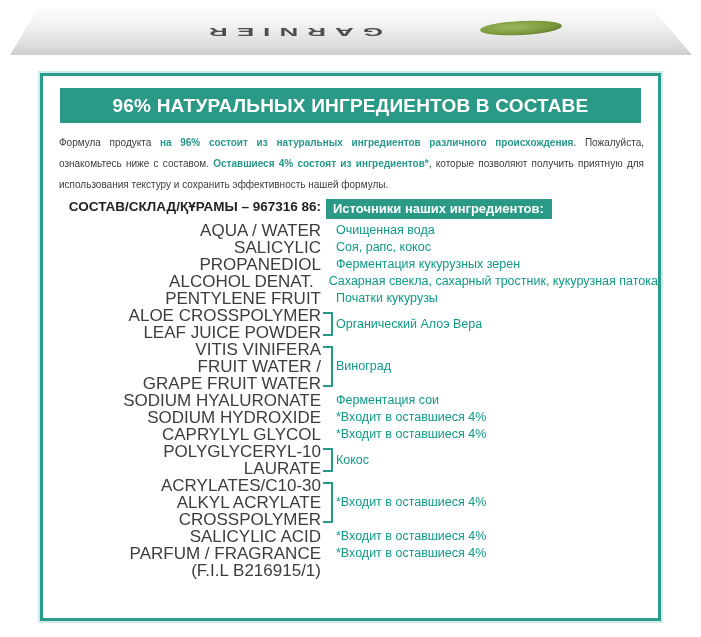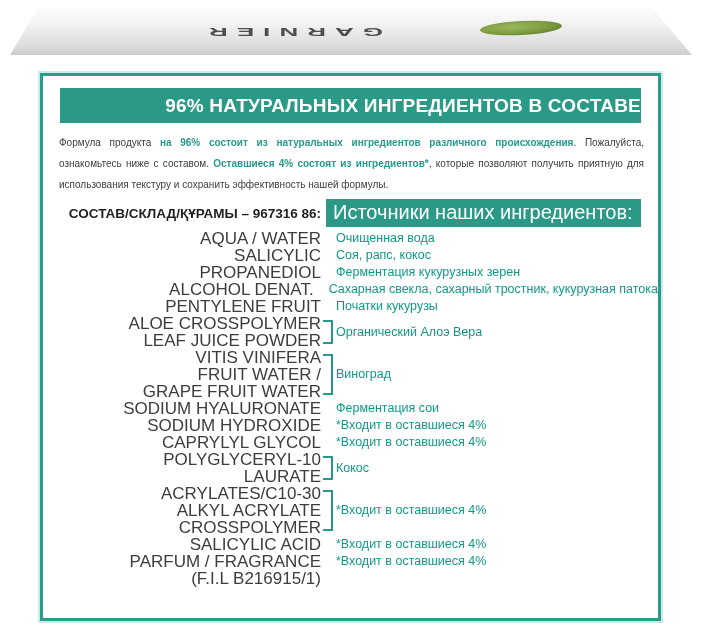--- a/index.html
+++ b/index.html
@@ -26,37 +26,37 @@
 
   
   .panel{
     position:absolute;left:40px;top:73px;width:615px;height:542px;
     border:3px solid #2a9c8b;background:#fff;
     box-shadow:0 0 0 2px rgba(42,156,139,0.22);
     box-sizing:content-box;
   }
   .title-band{
     margin:12px 17px 0 17px;height:35px;line-height:35px;background:#2a9a87;
-    color:#ffffff;font-weight:bold;font-size:19px;text-align:right;
+    color:#ffffff;font-weight:bold;font-size:19px;text-align:center;
     letter-spacing:0.2px;white-space:nowrap;
   }
   .intro{
     margin:9px 14px 0 16px;text-align:justify;
     font-size:10px;line-height:21px;color:#3d3d3d;
   }
   .intro .teal{color:#27998c;font-weight:bold;}
 
-  .comp-row{display:flex;align-items:center;margin:4px 0 0 16px;}
+  .comp-row{display:flex;margin:4px 0 0 16px;}
   .comp-label{
     width:262px;text-align:right;font-weight:bold;font-size:13.5px;color:#1f1f1f;
     white-space:nowrap;
   }
   .sources-band{
-    margin-left:5px;background:#2a9a87;color:#ffffff;font-weight:normal;
-    font-size:20px;padding:2px 8px 3px 7px;white-space:nowrap;
+    margin-left:5px;background:#2a9a87;color:#ffffff;font-weight:bold;
+    font-size:13px;padding:2px 8px 3px 7px;white-space:nowrap;
   }
 
   .ing-list{margin:3px 0 0 16px;}
   .ing-group{display:flex;align-items:stretch;}
   .ing-names{width:262px;text-align:right;color:#3d3d3d;font-size:17px;line-height:17px;}
   .ing-names .line{white-space:nowrap;}
   .ing-slot{width:14px;position:relative;flex:0 0 auto;}
   .ing-bracket{
     position:absolute;left:2px;top:5px;bottom:5px;width:8px;
     border:2px solid #27998c;border-left:none;

